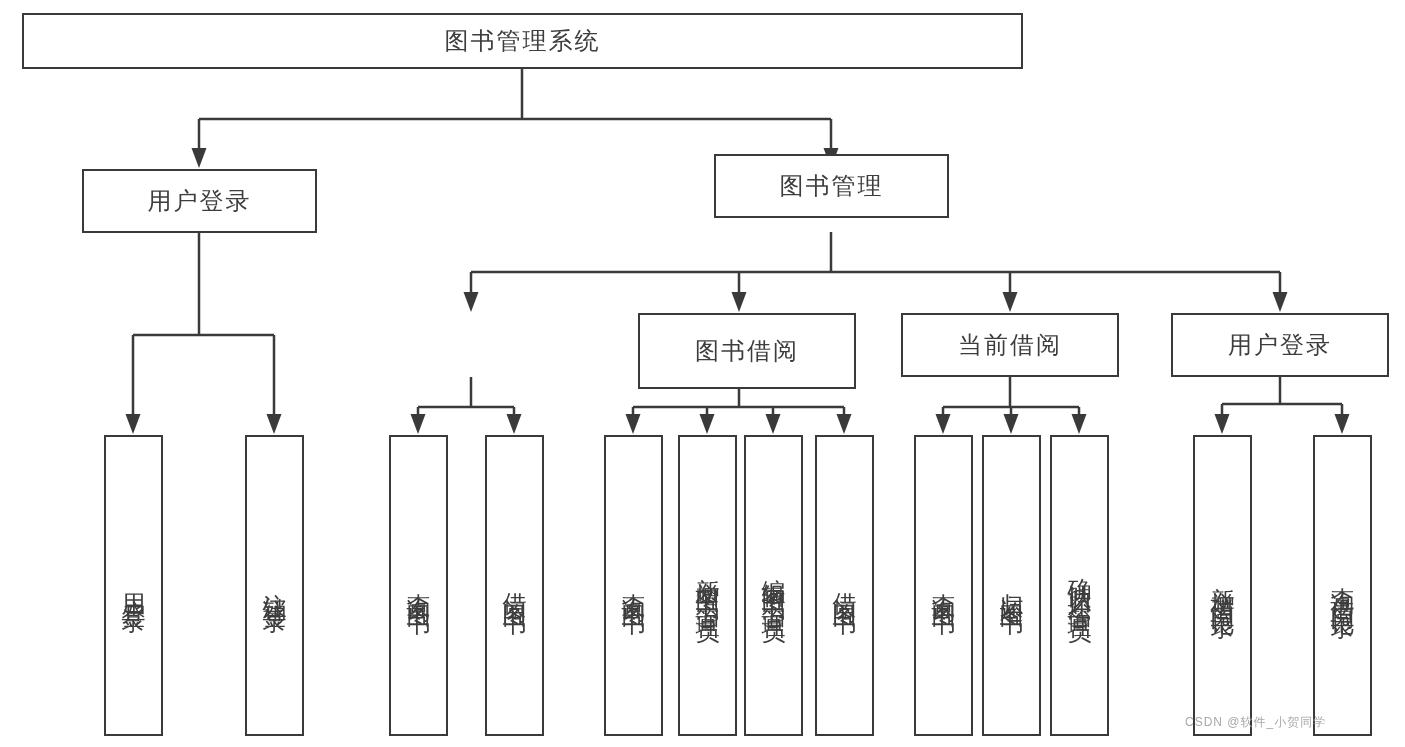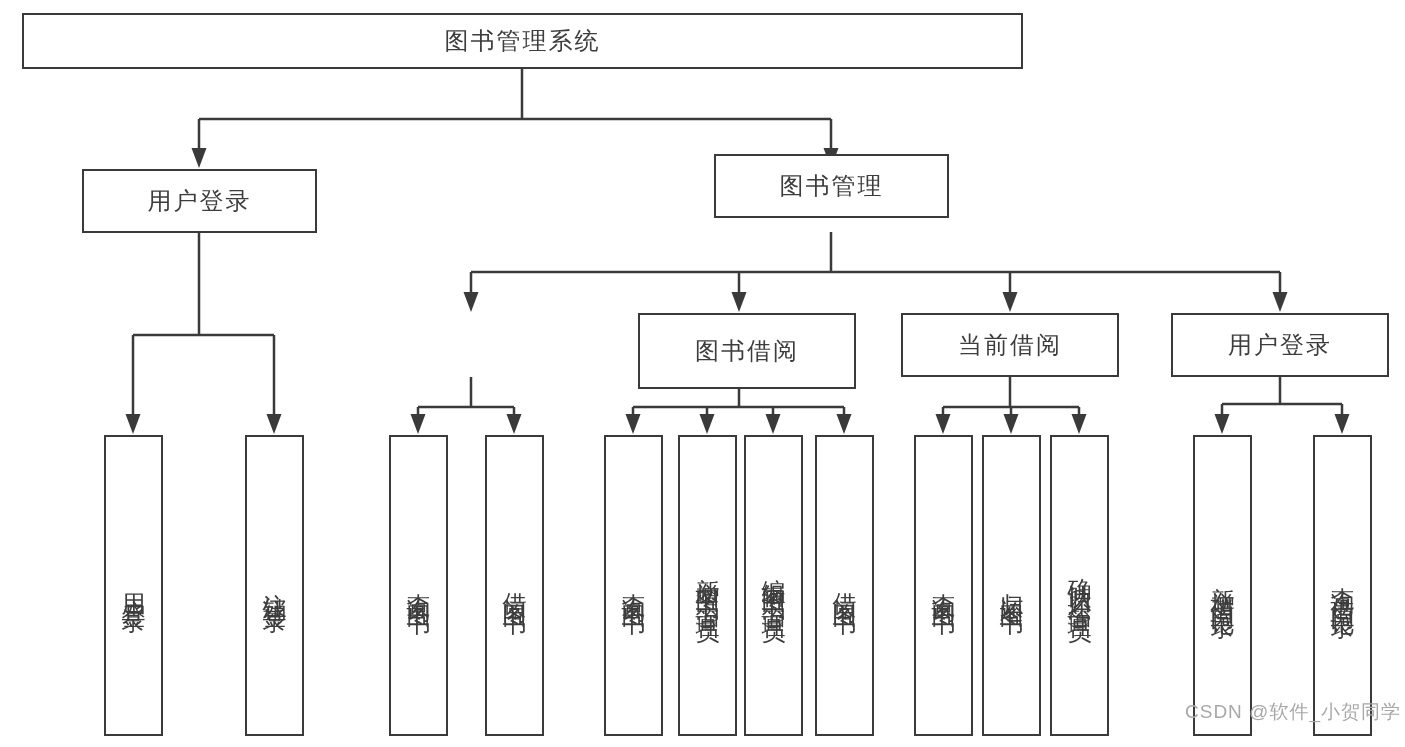--- a/index.html
+++ b/index.html
@@ -19,22 +19,22 @@
   }
   .hbox{font-size:24px;letter-spacing:2px;white-space:nowrap;}
   .vbox{
     writing-mode:vertical-rl;text-orientation:mixed;
     font-size:24px;letter-spacing:6px;line-height:1;white-space:nowrap;
   }
   #connectors{position:absolute;left:0;top:0;z-index:1;}
   #connectors path{stroke:var(--line,#3a3a3a);stroke-width:2.5;fill:none;}
   #connectors polygon{fill:var(--line,#3a3a3a);stroke:none;}
   .watermark{
-    position:absolute;left:1185px;top:699px;z-index:3;
-    font-size:19px;letter-spacing:1px;white-space:nowrap;
+    position:absolute;left:1185px;top:714px;z-index:3;
+    font-size:12px;letter-spacing:1px;white-space:nowrap;
     color:var(--watermark,#a8a8a8);
   }
 </style>
 </head>
 <body>
 
 <div class="stage">
 
   <svg id="connectors" width="1405" height="747" viewBox="0 0 1405 747" aria-hidden="true">
 

